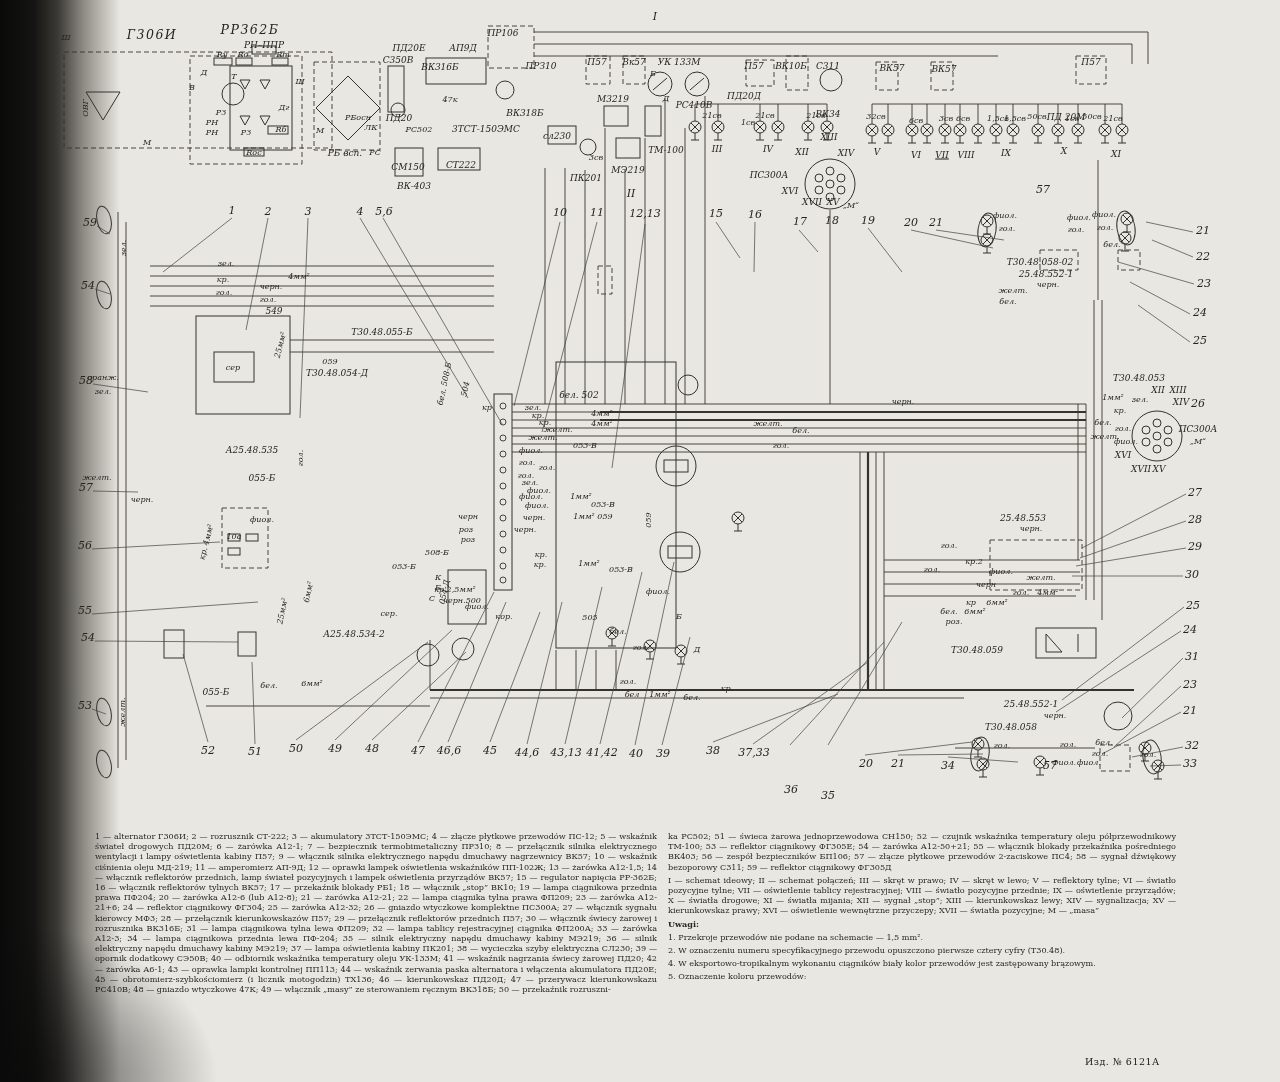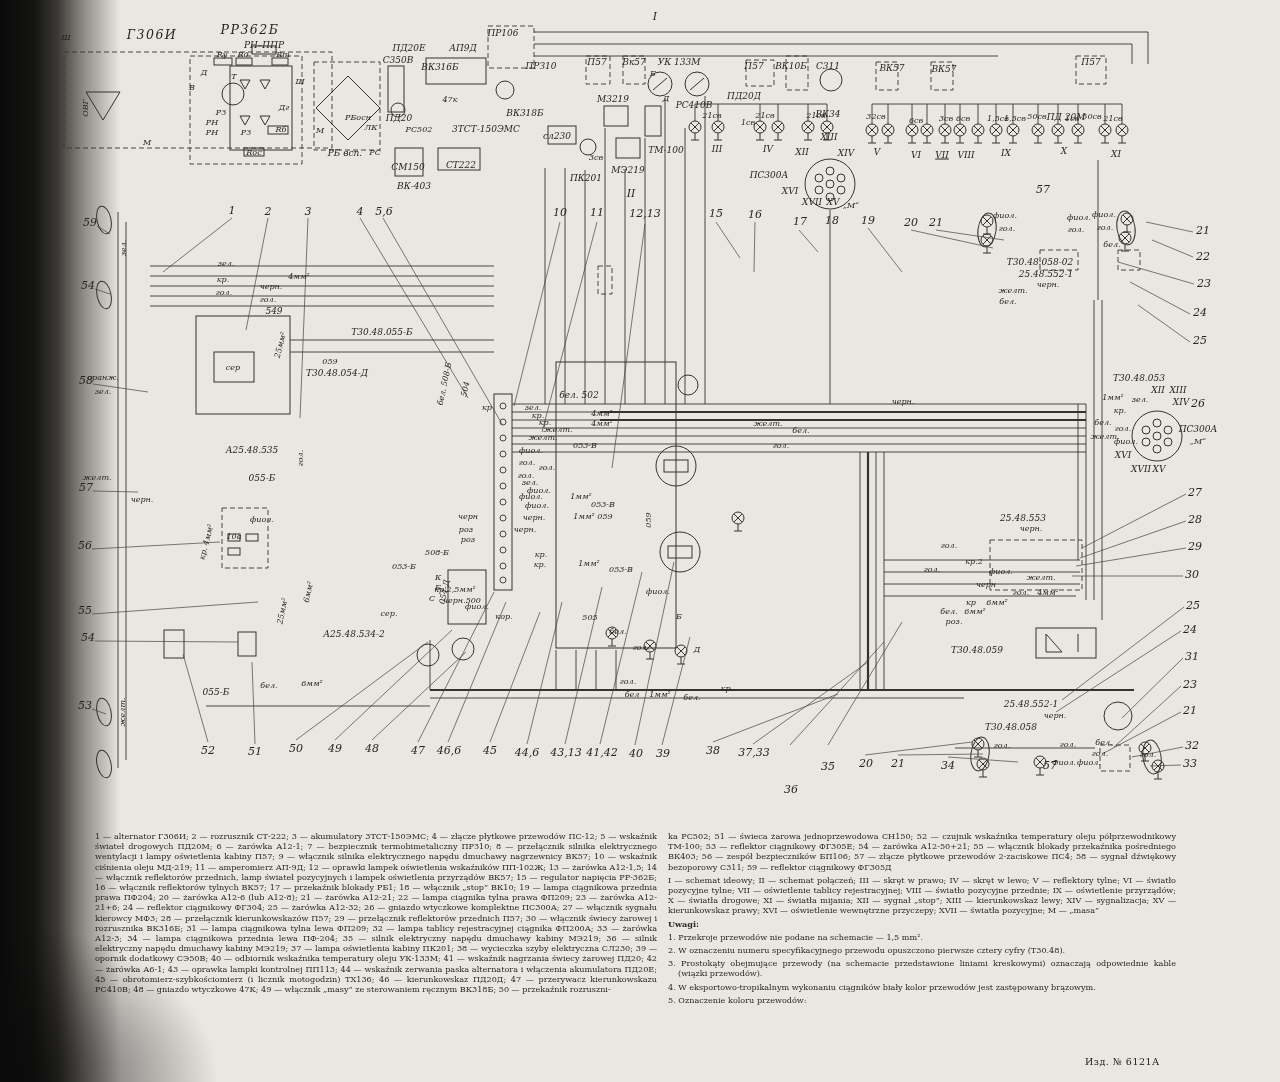--- a/index.html
+++ b/index.html
@@ -371,21 +371,21 @@
         <span class="lbl n" style="left: 449px; top: 750px;">46,6</span>
         <span class="lbl n" style="left: 490px; top: 750px;">45</span>
         <span class="lbl n" style="left: 527px; top: 752px;">44,6</span>
         <span class="lbl n" style="left: 566px; top: 752px;">43,13</span>
         <span class="lbl n" style="left: 602px; top: 752px;">41,42</span>
         <span class="lbl n" style="left: 636px; top: 753px;">40</span>
         <span class="lbl n" style="left: 663px; top: 753px;">39</span>
         <span class="lbl n" style="left: 713px; top: 750px;">38</span>
         <span class="lbl n" style="left: 754px; top: 752px;">37,33</span>
         <span class="lbl n" style="left: 791px; top: 753px; margin-top: 36px;">36</span>
-        <span class="lbl n" style="left: 828px; top: 766px;">35</span>
+        <span class="lbl n" style="left: 828px; top: 795px;">35</span>
         <span class="lbl n" style="left: 866px; top: 763px;">20</span>
         <span class="lbl n" style="left: 898px; top: 763px;">21</span>
         <span class="lbl n" style="left: 948px; top: 765px;">34</span>
         <span class="lbl n" style="left: 1050px; top: 765px;">57</span>
         <span class="lbl w" style="left: 226px; top: 264px;">зел.</span>
         <span class="lbl w" style="left: 223px; top: 280px;">кр.</span>
         <span class="lbl w" style="left: 299px; top: 277px;">4мм²</span>
         <span class="lbl w" style="left: 271px; top: 287px;">черн.</span>
         <span class="lbl w" style="left: 224px; top: 293px;">гол.</span>
         <span class="lbl w" style="left: 268px; top: 300px;">гол.</span>
@@ -534,21 +534,20 @@
   <div class="legend legend-col1">
     <p>1 — alternator Г306И; 2 — rozrusznik СТ-222; 3 — akumulatory 3ТСТ-150ЭМС; 4 — złącze płytkowe przewodów ПС-12; 5 — wskaźnik świateł drogowych ПД20М; 6 — żarówka А12-1; 7 — bezpiecznik termobimetaliczny ПРЗ10; 8 — przełącznik silnika elektrycznego wentylacji i lampy oświetlenia kabiny П57; 9 — włącznik silnika elektrycznego napędu dmuchawy nagrzewnicy ВК57; 10 — wskaźnik ciśnienia oleju МД-219; 11 — amperomierz АП-9Д; 12 — oprawki lampek oświetlenia wskaźników ПП-102Ж; 13 — żarówka А12-1,5; 14 — włącznik reflektorów przednich, lamp świateł pozycyjnych i lampek oświetlenia przyrządów ВК57; 15 — regulator napięcia РР-362Б; 16 — włącznik reflektorów tylnych ВК57; 17 — przekaźnik blokady РБ1; 18 — włącznik „stop” ВК10; 19 — lampa ciągnikowa przednia prawa ПФ204; 20 — żarówka А12-6 (lub А12-8); 21 — żarówka А12-21; 22 — lampa ciągnika tylna prawa ФП209; 23 — żarówka А12-21+6; 24 — reflektor ciągnikowy ФГ304; 25 — żarówka А12-32; 26 — gniazdo wtyczkowe komplektne ПС300А; 27 — włącznik sygnału kierowcy МФ3; 28 — przełącznik kierunkowskazów П57; 29 — przełącznik reflektorów przednich П57; 30 — włącznik świecy żarowej i rozrusznika ВК316Б; 31 — lampa ciągnikowa tylna lewa ФП209; 32 — lampa tablicy rejestracyjnej ciągnika ФП200А; 33 — żarówka А12-3; 34 — lampa ciągnikowa przednia lewa ПФ-204; 35 — silnik elektryczny napędu dmuchawy kabiny МЭ219; 36 — silnik elektryczny napędu dmuchawy kabiny МЭ219; 37 — lampa oświetlenia kabiny ПК201; 38 — wycieczka szyby elektryczna СЛ230; 39 — opornik dodatkowy СЭ50В; 40 — odbiornik wskaźnika temperatury oleju УК-133М; 41 — wskaźnik nagrzania świecy żarowej ПД20; 42 — żarówka А6-1; 43 — oprawka lampki kontrolnej ПП113; 44 — wskaźnik zerwania paska alternatora i włączenia akumulatora ПД20Е; 45 — obrotomierz-szybkościomierz (i licznik motogodzin) ТХ136; 46 — kierunkowskaz ПД20Д; 47 — przerywacz kierunkowskazu РС410В; 48 — gniazdo wtyczkowe 47К; 49 — włącznik „masy” ze sterowaniem ręcznym ВК318Б; 50 — przekaźnik rozruszni-</p>
   </div>
 
   <div class="legend legend-col2">
     <p>ka РС502; 51 — świeca żarowa jednoprzewodowa СН150; 52 — czujnik wskaźnika temperatury oleju półprzewodnikowy ТМ-100; 53 — reflektor ciągnikowy ФГ305Е; 54 — żarówka А12-50+21; 55 — włącznik blokady przekaźnika pośredniego ВК403; 56 — zespół bezpieczników БП106; 57 — złącze płytkowe przewodów 2-zaciskowe ПС4; 58 — sygnał dźwiękowy bezoporowy С311; 59 — reflektor ciągnikowy ФГ305Д</p>
     <p>I — schemat ideowy; II — schemat połączeń; III — skręt w prawo; IV — skręt w lewo; V — reflektory tylne; VI — światło pozycyjne tylne; VII — oświetlenie tablicy rejestracyjnej; VIII — światło pozycyjne przednie; IX — oświetlenie przyrządów; X — światła drogowe; XI — światła mijania; XII — sygnał „stop”; XIII — kierunkowskaz lewy; XIV — sygnalizacja; XV — kierunkowskaz prawy; XVI — oświetlenie wewnętrzne przyczepy; XVII — światła pozycyjne; M — „masa”</p>
     <p class="uwagi-title">Uwagi:</p>
     <p class="uwagi-item">1. Przekroje przewodów nie podane na schemacie — 1,5 mm².</p>
     <p class="uwagi-item">2. W oznaczeniu numeru specyfikacyjnego przewodu opuszczono pierwsze cztery cyfry (Т30.48).</p>
-    <p class="uwagi-item">3. Prostokąty obejmujące przewody (na schemacie przedstawione liniami kreskowymi) oznaczają odpowiednie kable (wiązki przewodów).</p>
     <p class="uwagi-item">4. W eksportowo-tropikalnym wykonaniu ciągników biały kolor przewodów jest zastępowany brązowym.</p>
     <p class="uwagi-item">5. Oznaczenie koloru przewodów:</p>
   </div>
 
   <div class="footer">Изд. № 6121А</div>
 
   <div class="corner"></div>
 </div>
 
 </body></html>

